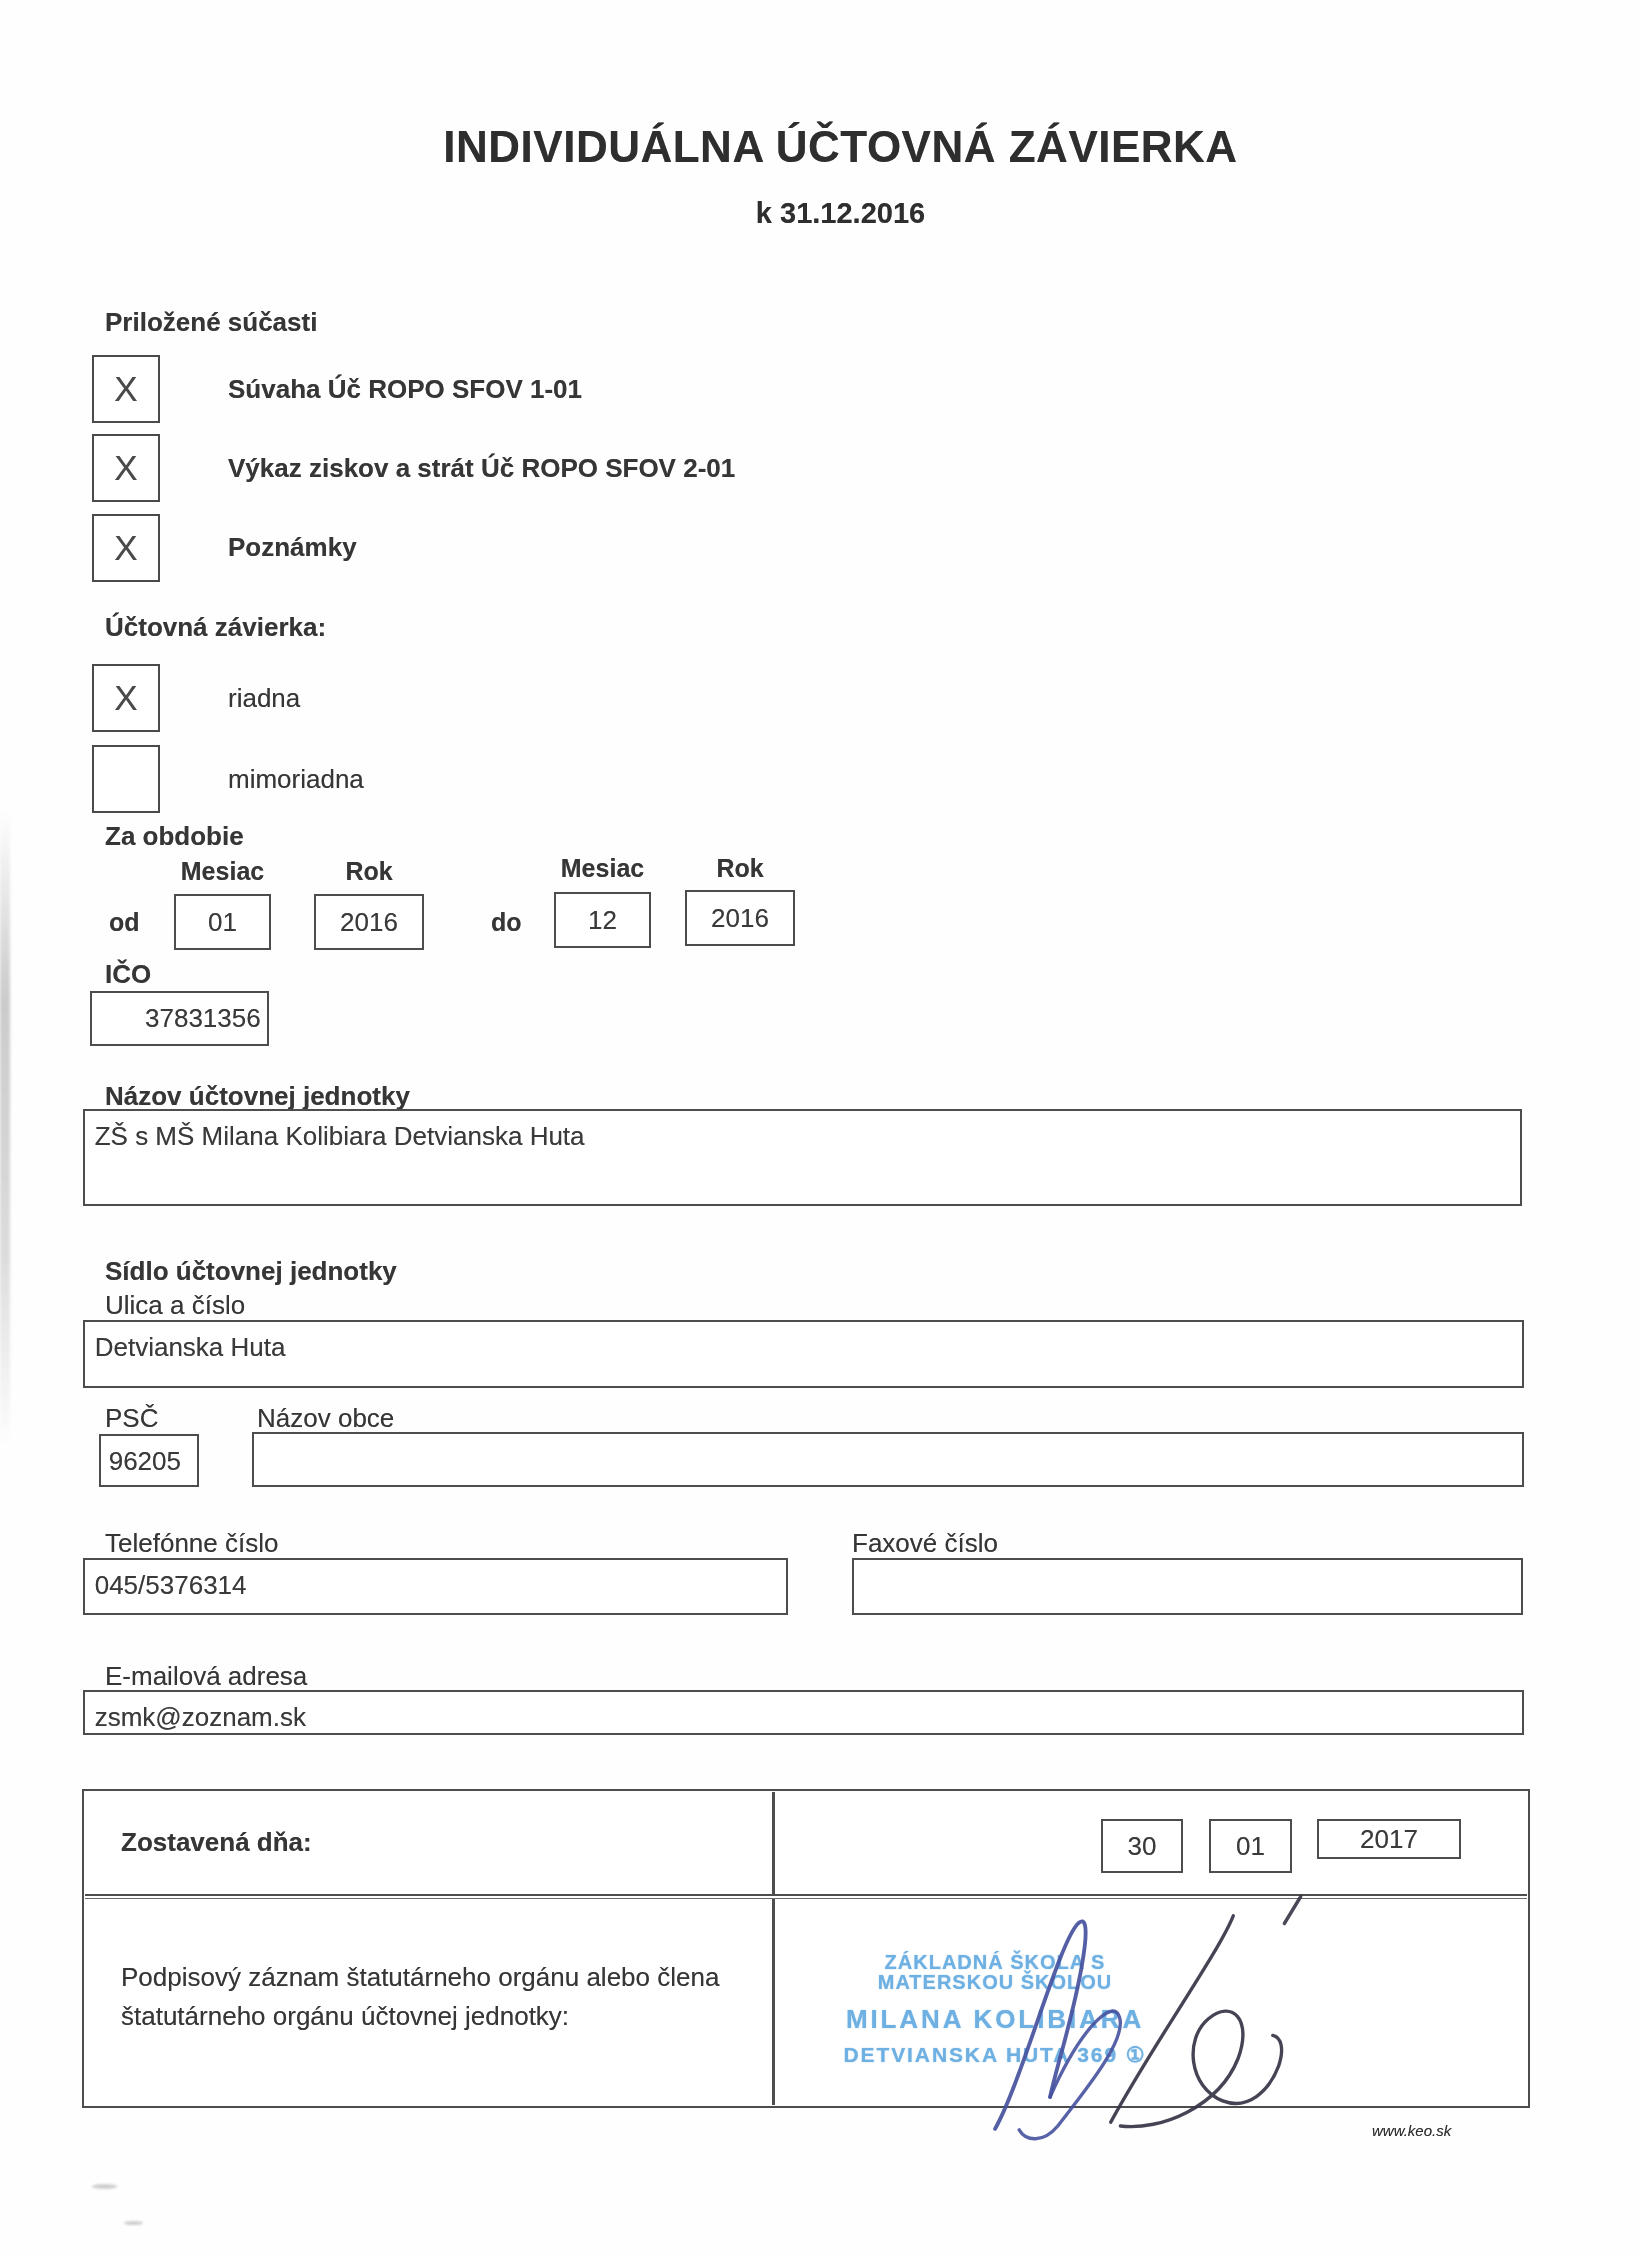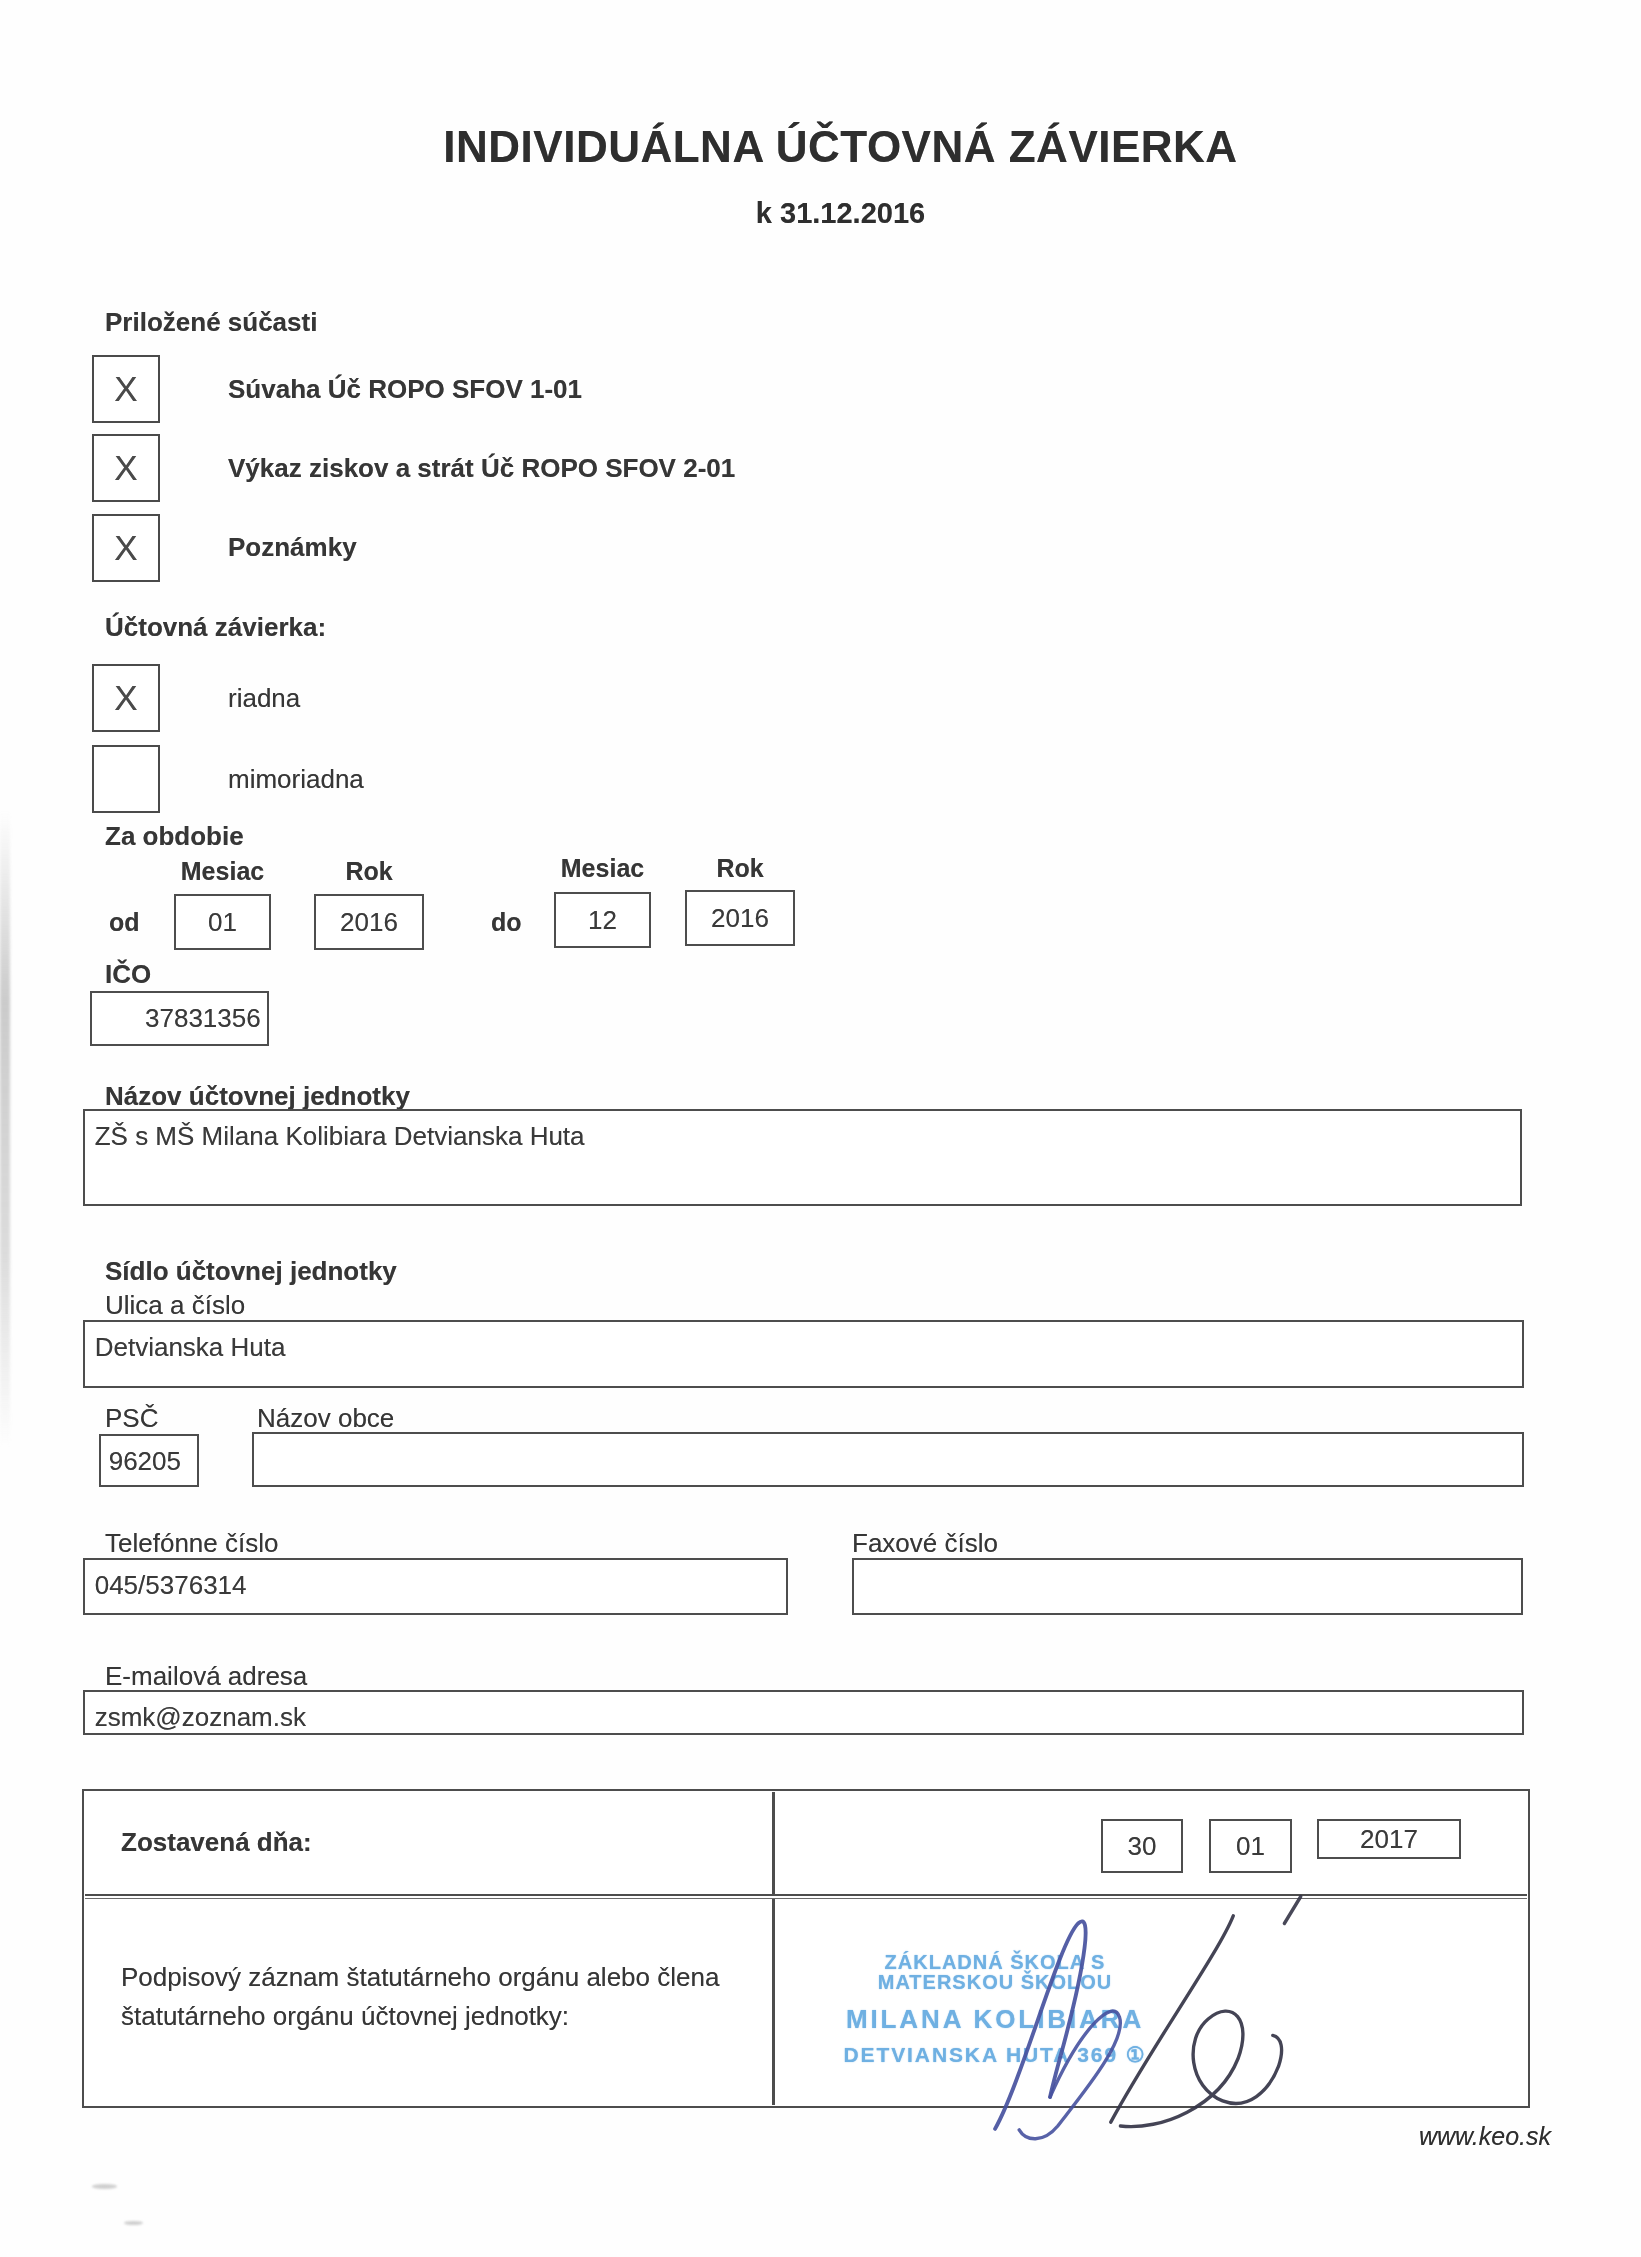--- a/index.html
+++ b/index.html
@@ -46,21 +46,21 @@
     text-align:center;
     color:#6fb0e2;
     font-weight:bold;
     letter-spacing:1px;
     text-shadow:0 0 1.2px rgba(111,176,226,.8);
     line-height:1.0;
   }
   .stamp .s1{font-size:20px;display:block;}
   .stamp .s2{font-size:26px;display:block;margin-top:13.5px;letter-spacing:2.9px;}
   .stamp .s3{font-size:21px;display:block;margin-top:12.6px;letter-spacing:1.9px;}
-  .footerlink{font-size:25px;font-style:italic;color:#2e2e2e;text-align:right;}
+  .footerlink{font-size:15px;font-style:italic;color:#2e2e2e;text-align:left;}
   .artifact-left{
     width:9.7px;
     background:linear-gradient(180deg, rgba(180,180,180,0) 0%, rgba(160,160,160,.55) 30%, rgba(170,170,170,.4) 70%, rgba(190,190,190,0) 100%);
     filter:blur(1.4px);
   }
   .speck{background:#cfcfcf;border-radius:50%;filter:blur(1px);}
 </style>
 </head>
 <body>
 

